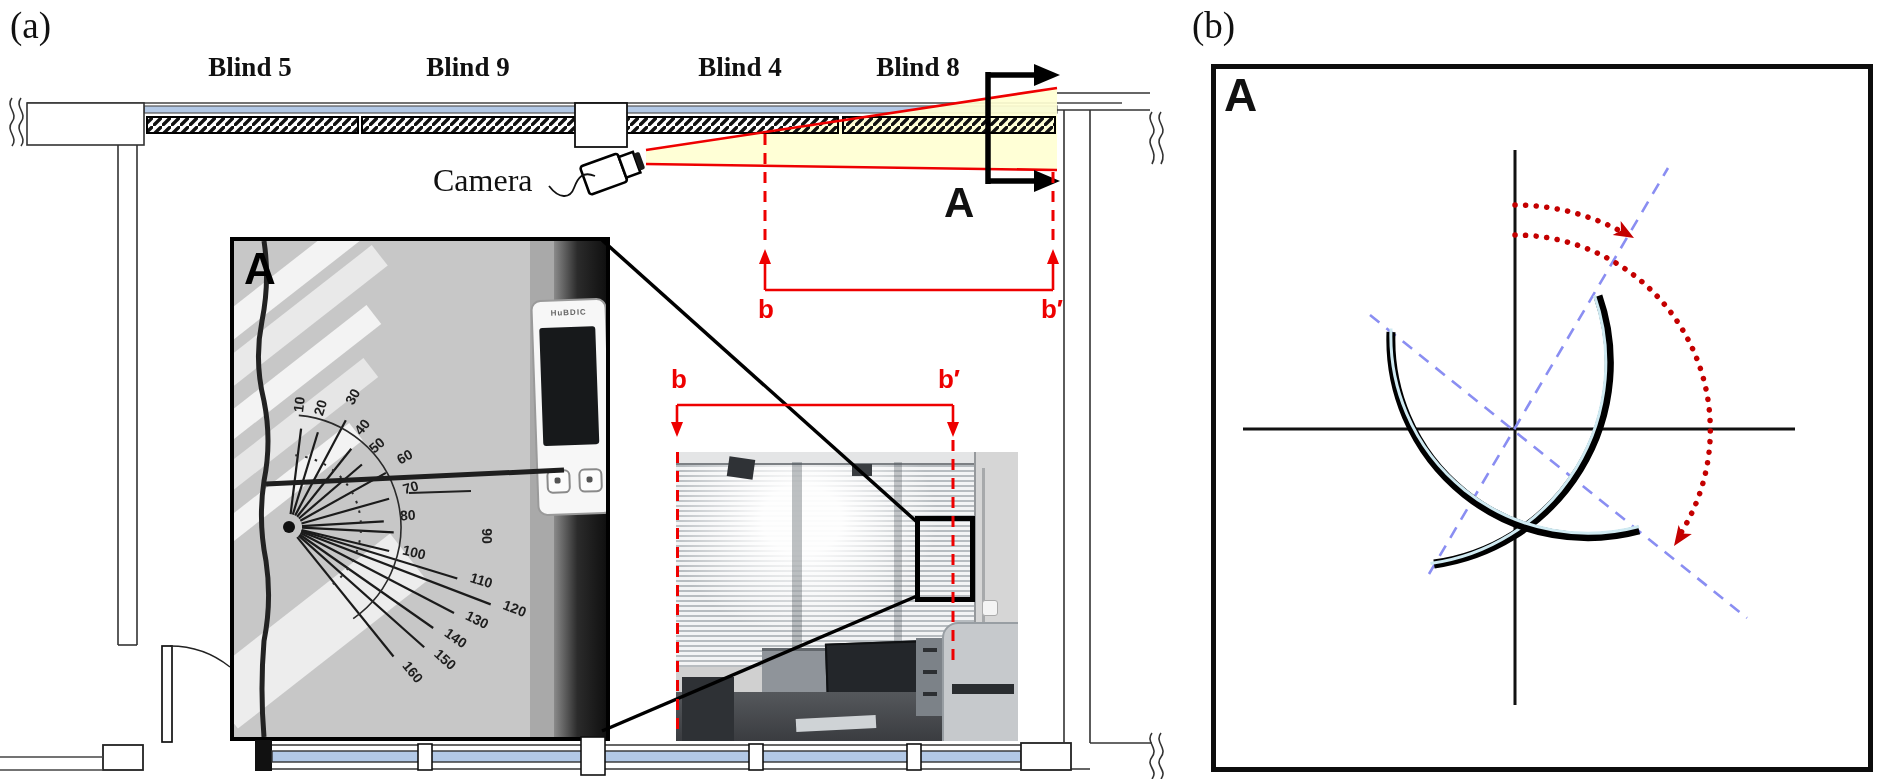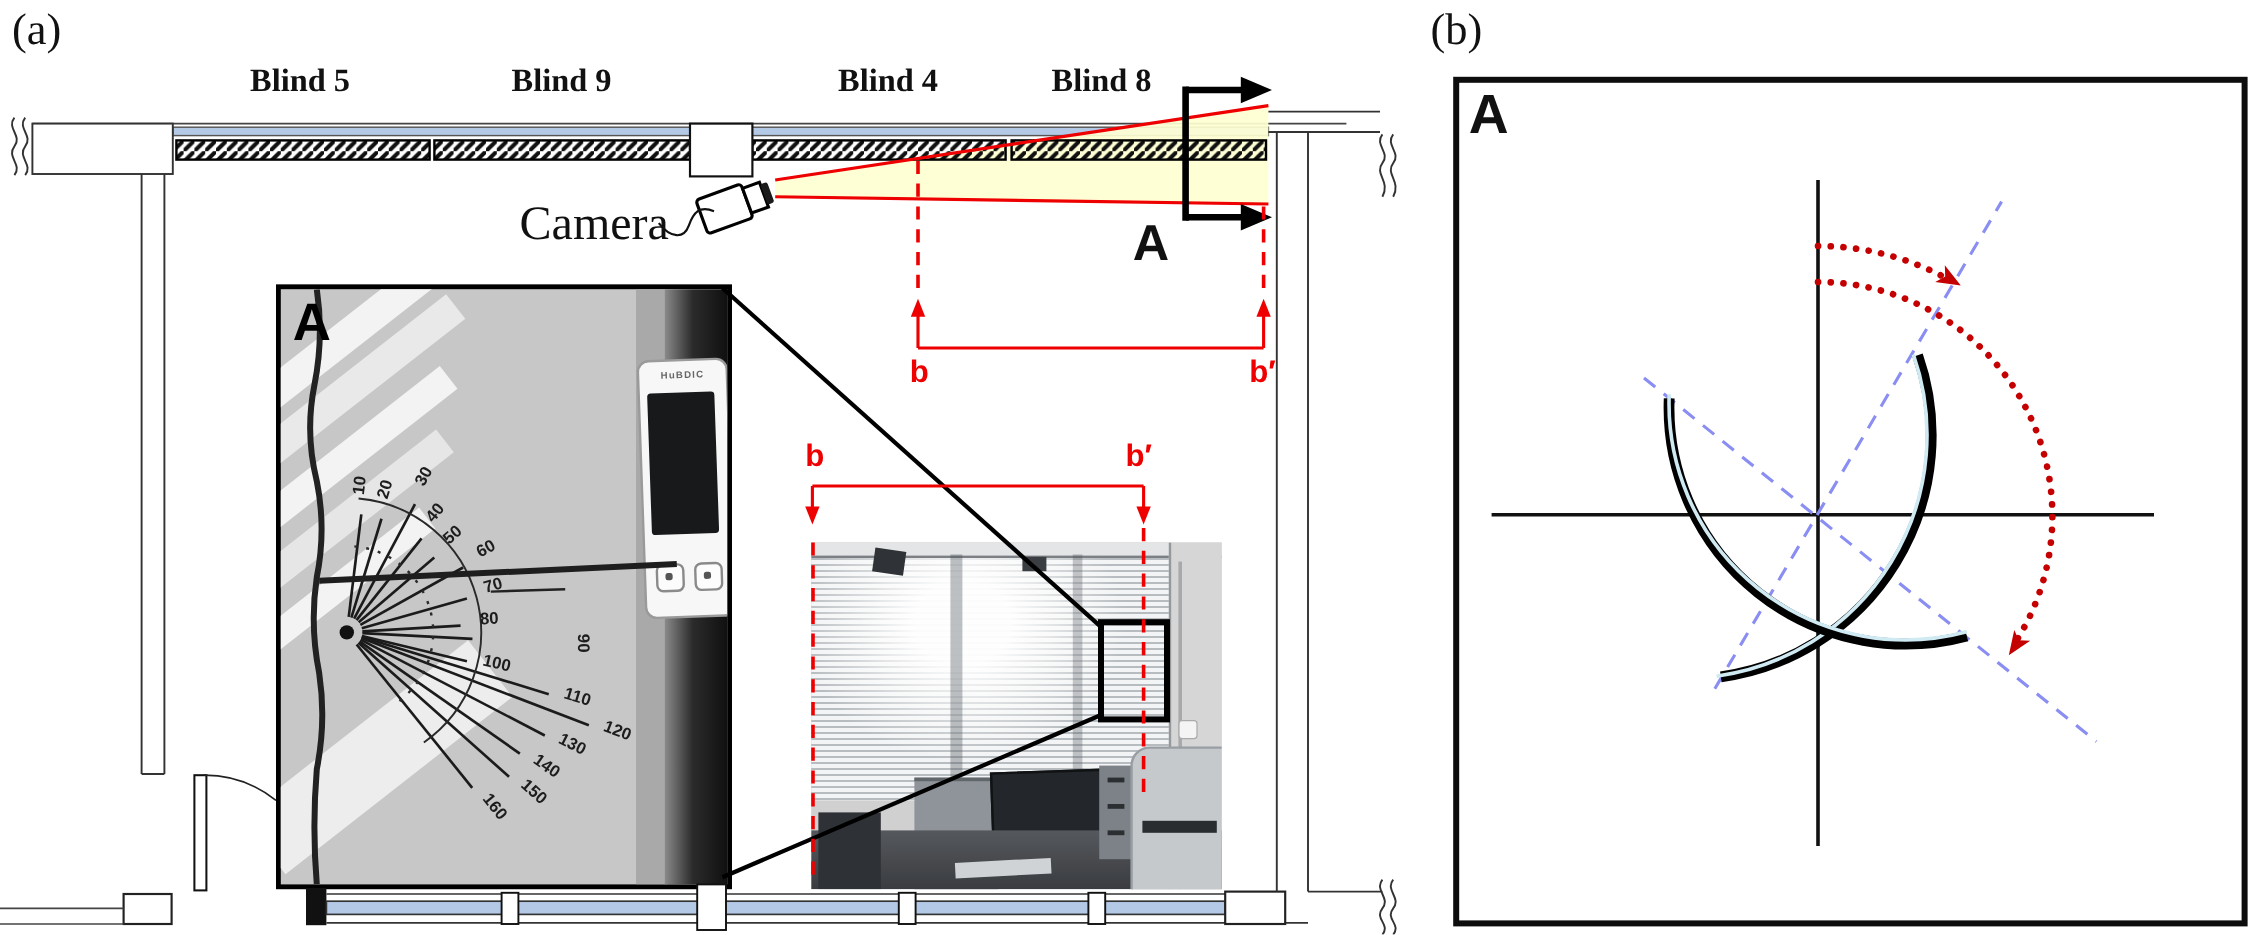--- a/index.html
+++ b/index.html
@@ -291,21 +291,21 @@
 
   <div class="toplabels">
     <div class="lbl serif panel-tag" style="left:10px;top:4px;">(a)</div>
     <div class="lbl serif panel-tag" style="left:1192px;top:4px;">(b)</div>
 
     <div class="lbl blind ctr" style="left:250px;top:52px;">Blind 5</div>
     <div class="lbl blind ctr" style="left:468px;top:52px;">Blind 9</div>
     <div class="lbl blind ctr" style="left:740px;top:52px;">Blind 4</div>
     <div class="lbl blind ctr" style="left:918px;top:52px;">Blind 8</div>
 
-    <div class="lbl serif" style="left:433px;top:162px;font-size:40px;">Camera</div>
+    <div class="lbl serif" style="left:433px;top:162px;font-size:32px;">Camera</div>
     <div class="lbl bigA" style="left:944px;top:182px;font-size:42px;">A</div>
 
     <div class="lbl dimlbl ctr" style="left:766px;top:294px;">b</div>
     <div class="lbl dimlbl ctr" style="left:1052px;top:294px;">b′</div>
     <div class="lbl dimlbl ctr" style="left:679px;top:364px;">b</div>
     <div class="lbl dimlbl ctr" style="left:949px;top:364px;">b′</div>
 
     <div class="lbl bigA" style="left:1224px;top:72px;font-size:46px;z-index:11;">A</div>
     <div class="lbl serif deg ctr" style="left:1514px;top:90px;">0°</div>
     <div class="lbl serif deg" style="left:1802px;top:407px;">90°</div>

